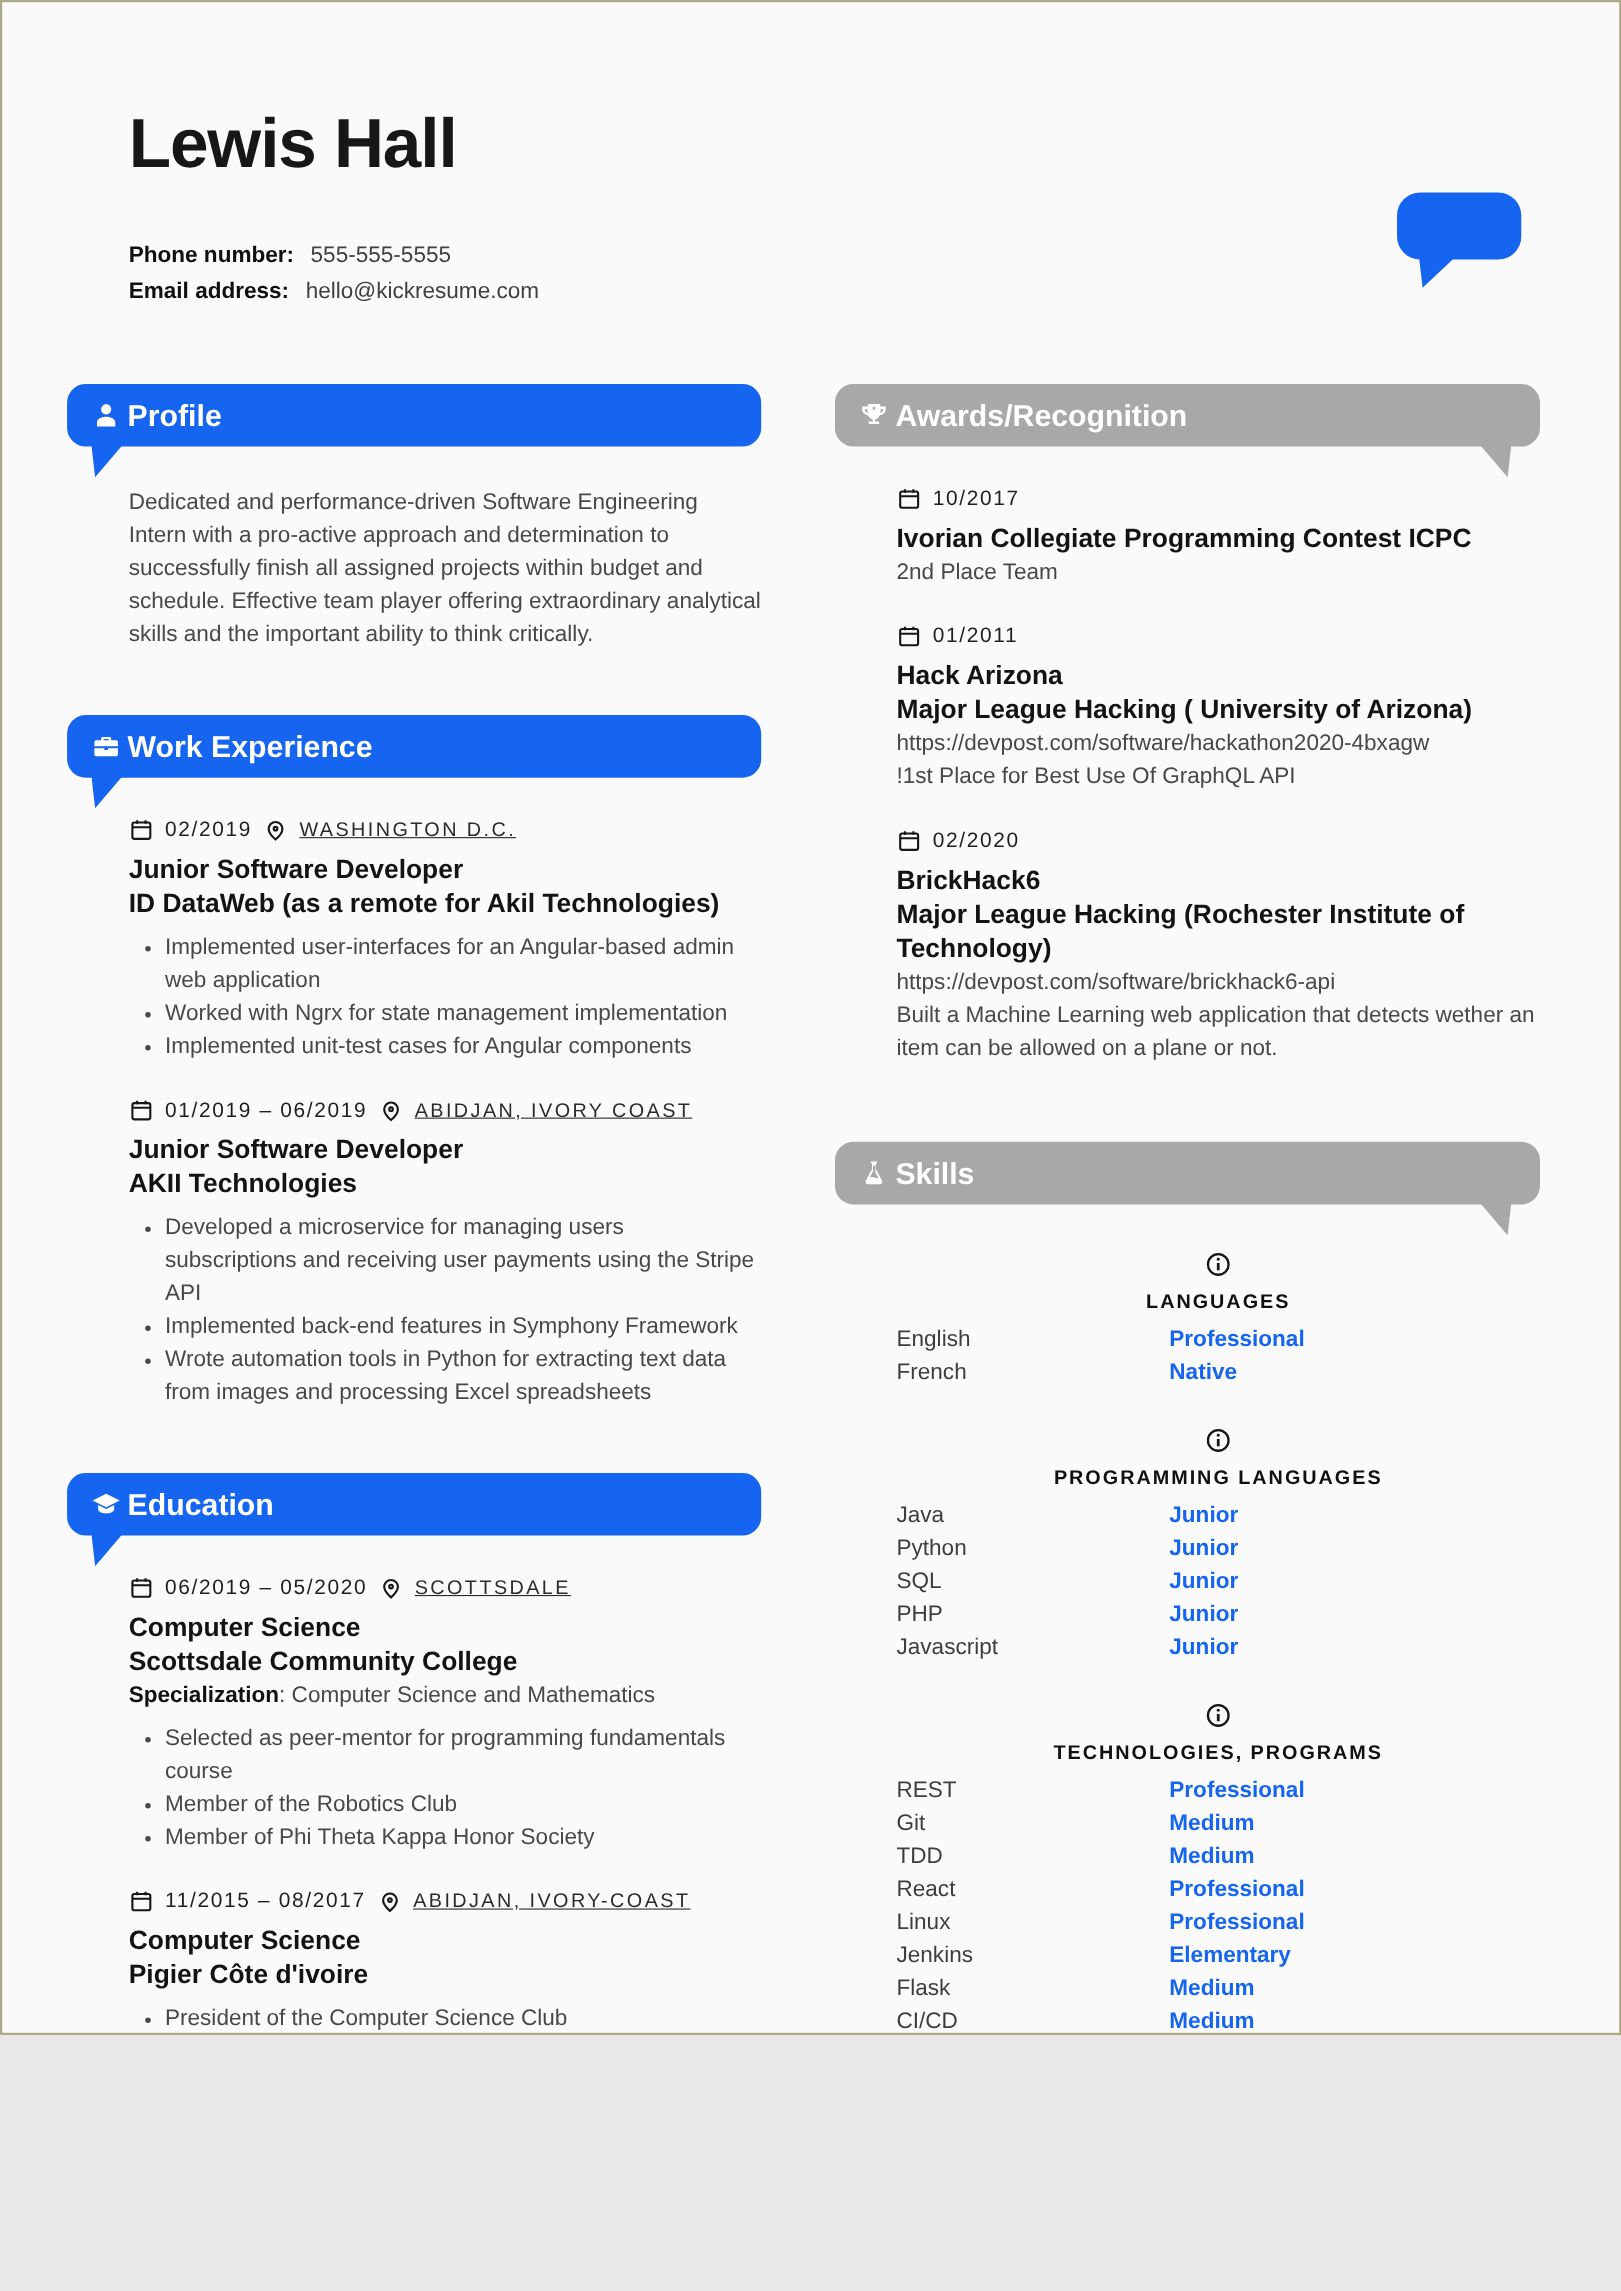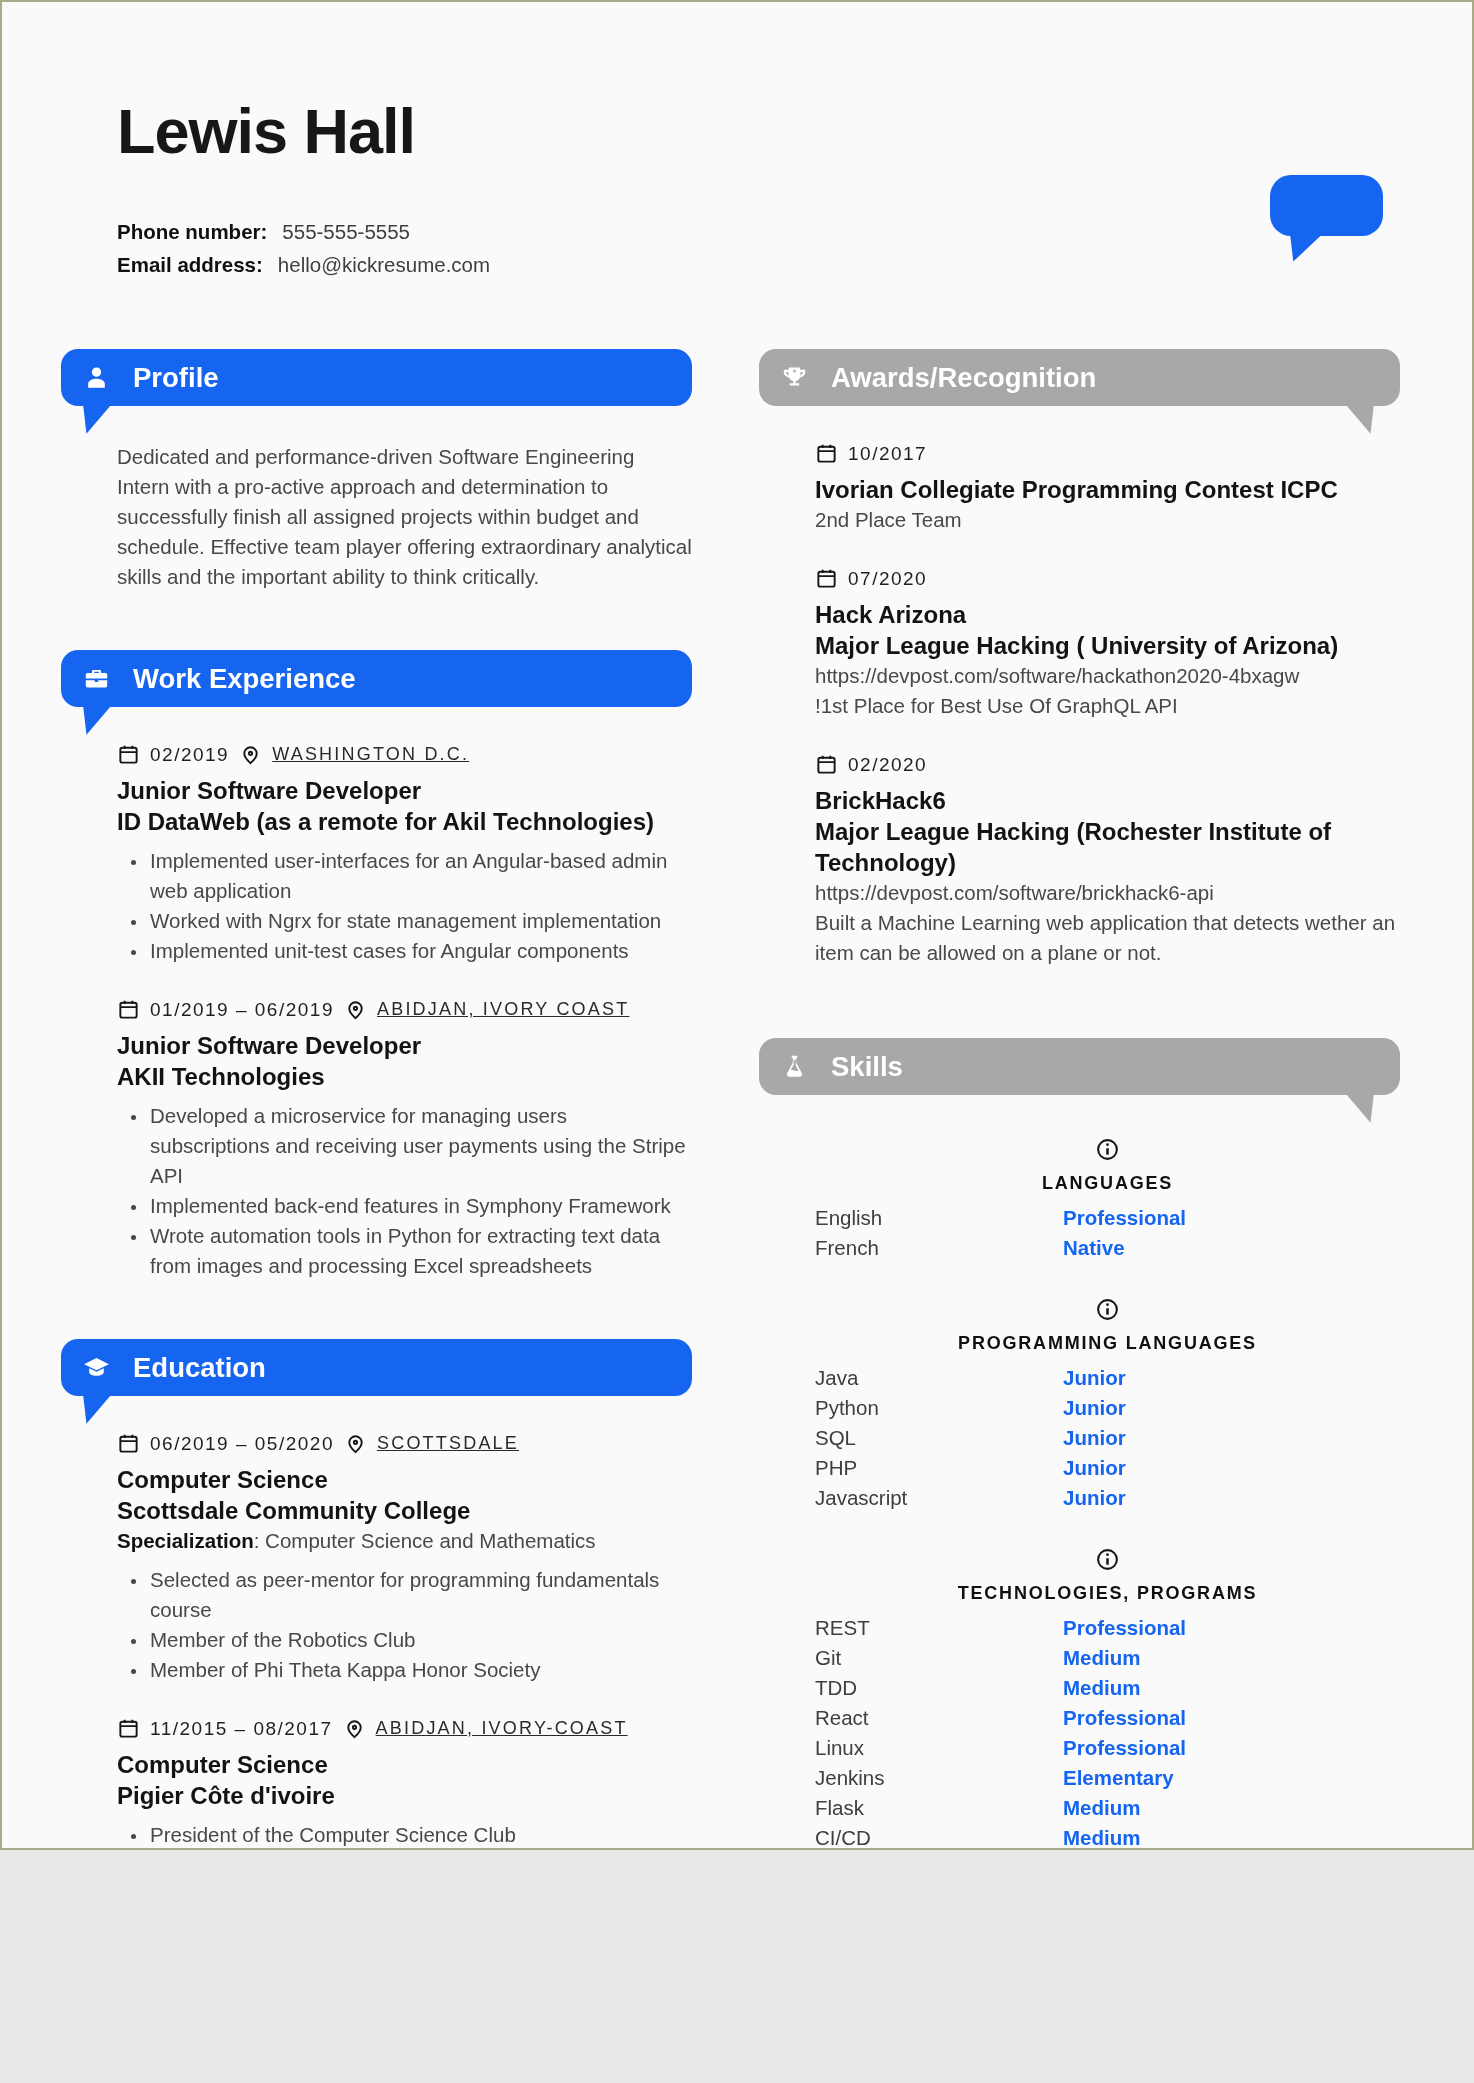--- a/index.html
+++ b/index.html
@@ -34,21 +34,21 @@
 
   
   .columns { display:flex; margin:68px 76px 0 59px; gap:67px; }
   .col-left  { width:631px; flex:none; }
   .col-right { width:641px; flex:none; }
 
   
   .section { margin-bottom:58px; }
   .bubble {
     position:relative; height:57px; border-radius:17px;
-    display:flex; align-items:center; gap:23px; padding-left:22px;
+    display:flex; align-items:center; gap:6px; padding-left:22px;
     color:#ffffff; font-size:27.5px; font-weight:bold;
   }
   .bubble::after { content:""; position:absolute; top:96%; width:29px; height:30px; background:inherit; }
   .bubble.blue { background:#1565f0; }
   .bubble.gray { background:#a7a8aa; }
   .bubble.tail-left::after  { left:22px;  clip-path:polygon(0 0,100% 0,12% 100%); }
   .bubble.tail-right::after { right:26px; clip-path:polygon(0 0,100% 0,88% 100%); }
   .bubble svg { width:27px; height:27px; flex:none; }
 
   .section-body { margin:36px 0 0 56px; }
@@ -246,21 +246,21 @@
             <div class="bold-line">Ivorian Collegiate Programming Contest ICPC</div>
             <div class="gray-line">2nd Place Team</div>
           </div>
 
           <div class="entry">
             <div class="meta">
               <svg viewBox="0 0 24 24" fill="none" stroke="currentColor" stroke-width="2">
                   <rect x="3.5" y="5" width="17" height="15.5" rx="2"></rect>
                   <path d="M3.5 9.5h17M8 2.8V6.2M16 2.8V6.2"></path>
                 </svg>
-              <span class="meta-date">07/2020</span>
+              <span class="meta-date">01/2011</span>
             </div>
             <div class="bold-line">Hack Arizona</div>
             <div class="bold-line">Major League Hacking ( University of Arizona)</div>
             <div class="gray-line">https://devpost.com/software/hackathon2020-4bxagw</div>
             <div class="gray-line">!1st Place for Best Use Of GraphQL API</div>
           </div>
 
           <div class="entry">
             <div class="meta">
               <svg viewBox="0 0 24 24" fill="none" stroke="currentColor" stroke-width="2">

